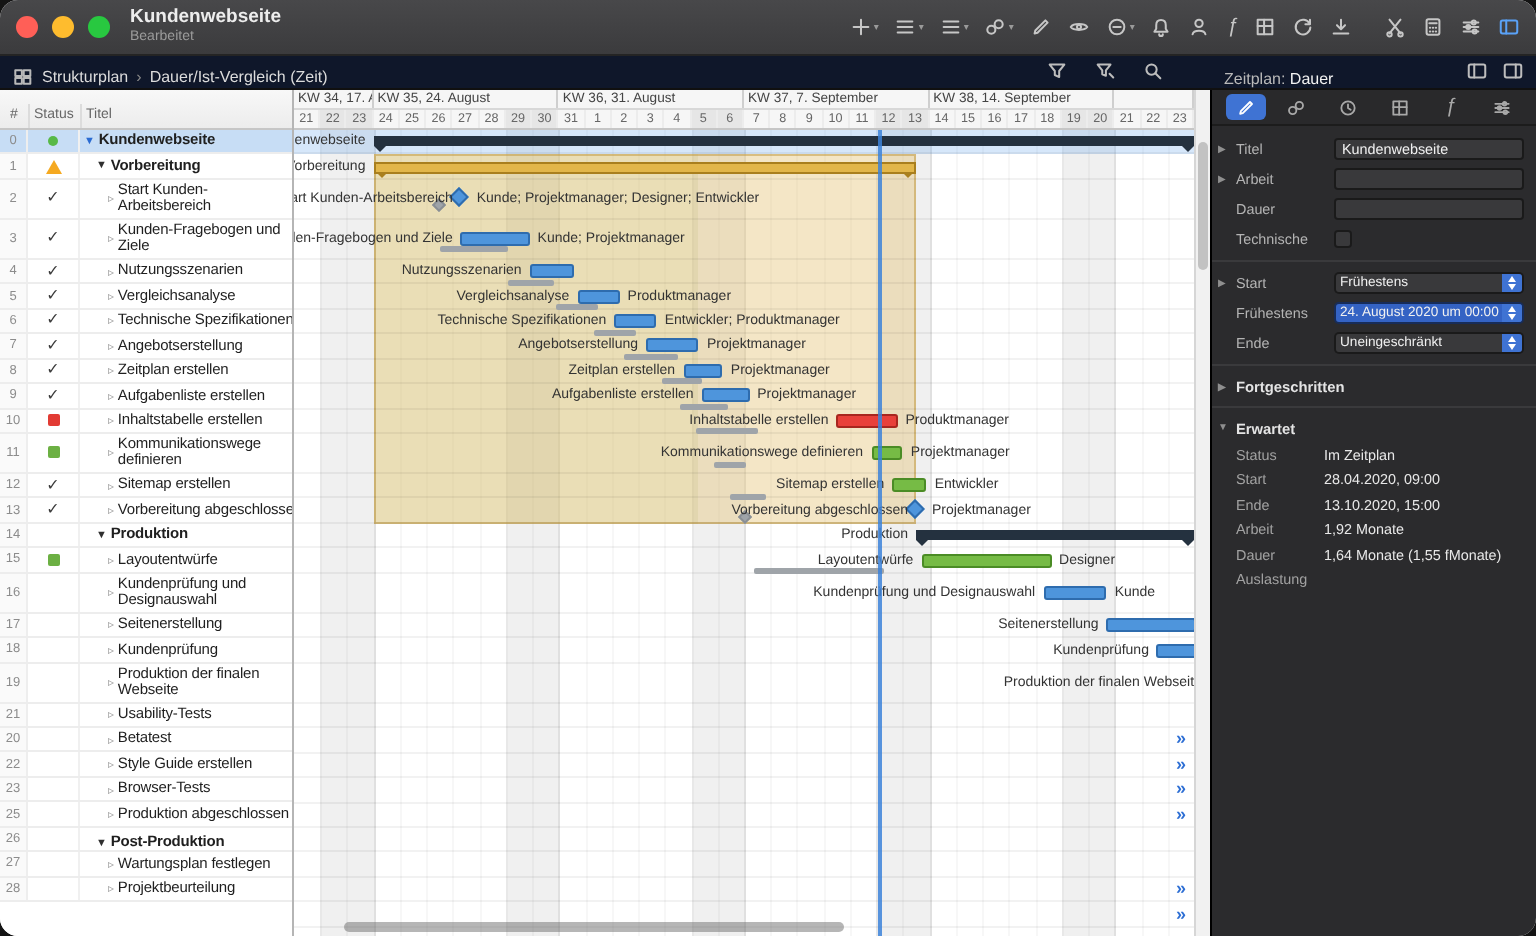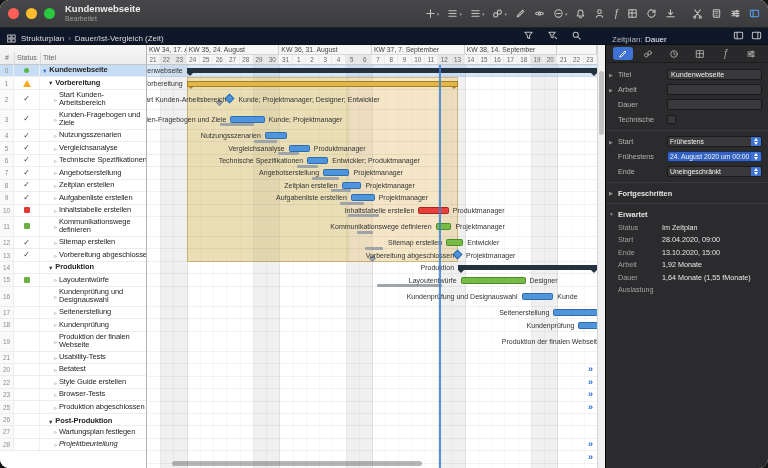--- a/index.html
+++ b/index.html
@@ -533,21 +533,21 @@
             </div>
           </div>
           <div class="trow nw" style="height: 12.45px;">
             <div class="c-num">27</div>
             <div class="c-st"></div>
             <div class="c-ti" style="padding-left: 14px;">
               <span class="leaf">▹</span>
               <span class="txt">Wartungsplan festlegen</span>
             </div>
           </div>
-          <div class="trow nw" style="height: 12.45px; font-style: italic;">
+          <div class="trow nw" style="height: 12.45px;">
             <div class="c-num">28</div>
             <div class="c-st"></div>
             <div class="c-ti" style="padding-left: 14px;">
               <span class="leaf">▹</span>
               <span class="txt">Projektbeurteilung</span>
             </div>
           </div>
         </div>
     </div>
 

